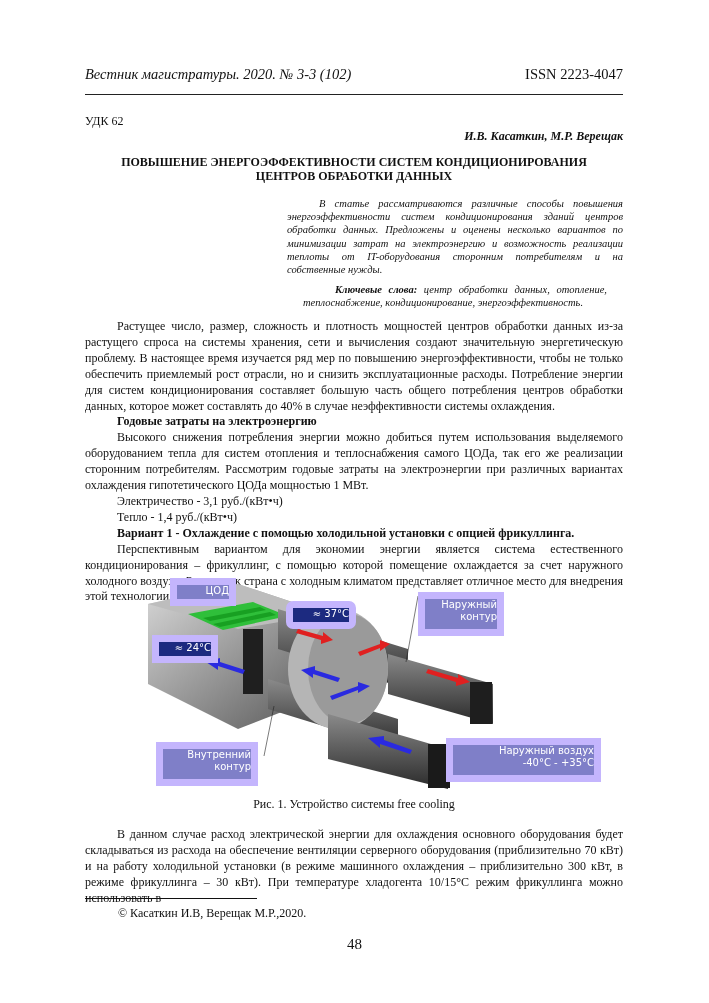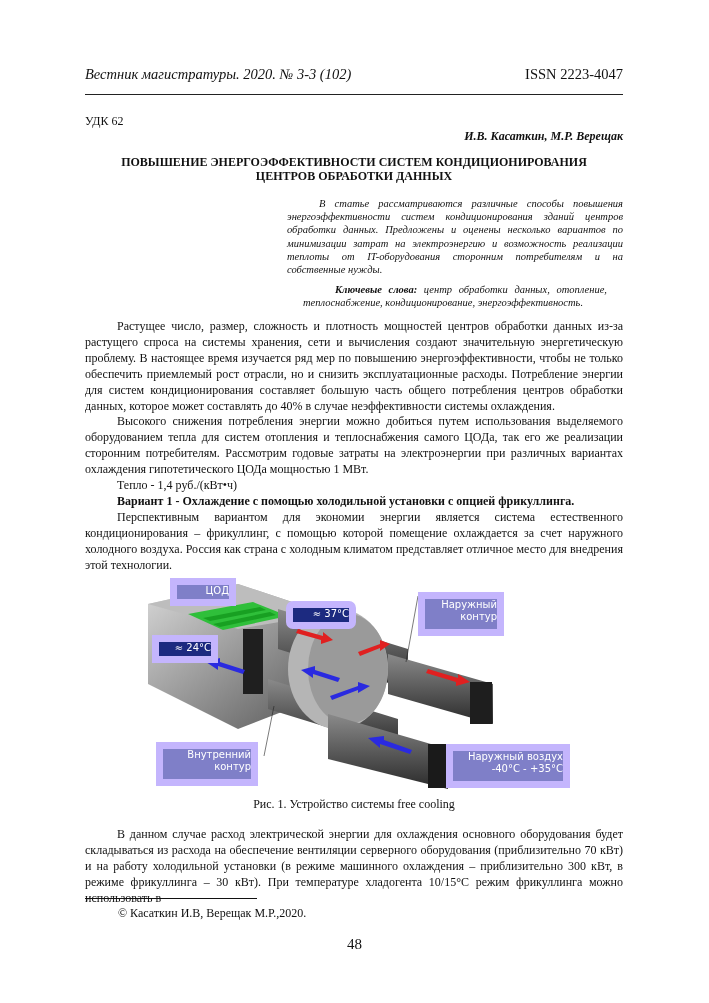--- a/index.html
+++ b/index.html
@@ -48,21 +48,23 @@
 <div class="abs abstract">
   <p>В статье рассматриваются различные способы повышения энергоэффективности систем кондиционирования зданий центров обработки данных. Предложены и оценены несколько вариантов по минимизации затрат на электроэнергию и возможность реализации теплоты от IT-оборудования сторонним потребителям и на собственные нужды.</p>
 </div>
 
 <div class="abs keywords">
   <p><span class="kw-label">Ключевые слова:</span><span> центр обработки данных, отопление, теплоснабжение, кондиционирование, энергоэффективность.</span></p>
 </div>
 
 <div class="abs body" style="top:319px;">
   <p>Растущее число, размер, сложность и плотность мощностей центров обработки данных из-за растущего спроса на системы хранения, сети и вычисления создают значительную энергетическую проблему. В настоящее время изучается ряд мер по повышению энергоэффективности, чтобы не только обеспечить приемлемый рост отрасли, но и снизить эксплуатационные расходы. Потребление энергии для систем кондиционирования составляет большую часть общего потребления центров обработки данных, которое может составлять до 40% в случае неэффективности системы охлаждения.</p>
+  <p class="bold">Годовые затраты на электроэнергию</p>
   <p>Высокого снижения потребления энергии можно добиться путем использования выделяемого оборудованием тепла для систем отопления и теплоснабжения самого ЦОДа, так его же реализации сторонним потребителям. Рассмотрим годовые затраты на электроэнергии при различных вариантах охлаждения гипотетического ЦОДа мощностью 1 МВт.</p>
+  <p class="left">Электричество - 3,1 руб./(кВт•ч)</p>
   <p class="left">Тепло - 1,4 руб./(кВт•ч)</p>
   <p class="bold">Вариант 1 - Охлаждение с помощью холодильной установки с опцией фрикуллинга.</p>
   <p>Перспективным вариантом для экономии энергии является система естественного кондиционирования – фрикуллинг, с помощью которой помещение охлаждается за счет наружного холодного воздуха. Россия как страна с холодным климатом представляет отличное место для внедрения этой технологии.</p>
 </div>
 
 <div class="abs fig">
   <svg width="414" height="215" viewBox="0 0 414 215">
     <defs>
       <linearGradient id="duct" x1="0" y1="0" x2="0" y2="1">
         <stop offset="0" stop-color="#8a8a8a"></stop>
@@ -108,21 +110,21 @@
   <div class="lbl dark" style="left:138px;top:27px;width:56px;height:14px;border-radius:7px;">≈ 37°C</div>
   <div class="lbl dark" style="left:4px;top:61px;width:52px;height:14px;">≈ 24°C</div>
   <div class="lbl" style="left:270px;top:18px;width:72px;height:30px;">
     <div>Наружный</div>
     <div>контур</div>
   </div>
   <div class="lbl" style="left:8px;top:168px;width:88px;height:30px;">
     <div>Внутренний</div>
     <div>контур</div>
   </div>
-  <div class="lbl" style="left:298px;top:170px;width:110px;height:30px;">
+  <div class="lbl" style="left:298px;top:164px;width:110px;height:30px;padding-left:31px;">
     <div>Наружный воздух</div>
     <div>-40°C - +35°C</div>
   </div>
 </div>
 
 <div class="abs caption">Рис. 1. Устройство системы free cooling</div>
 
 <div class="abs body" style="top:827px;">
   <p>В данном случае расход электрической энергии для охлаждения основного оборудования будет складываться из расхода на обеспечение вентиляции серверного оборудования (приблизительно 70 кВт) и на работу холодильной установки (в режиме машинного охлаждения – приблизительно 300 кВт, в режиме фрикуллинга – 30 кВт). При температуре хладогента 10/15°С режим фрикуллинга можно использовать в</p>
 </div>

